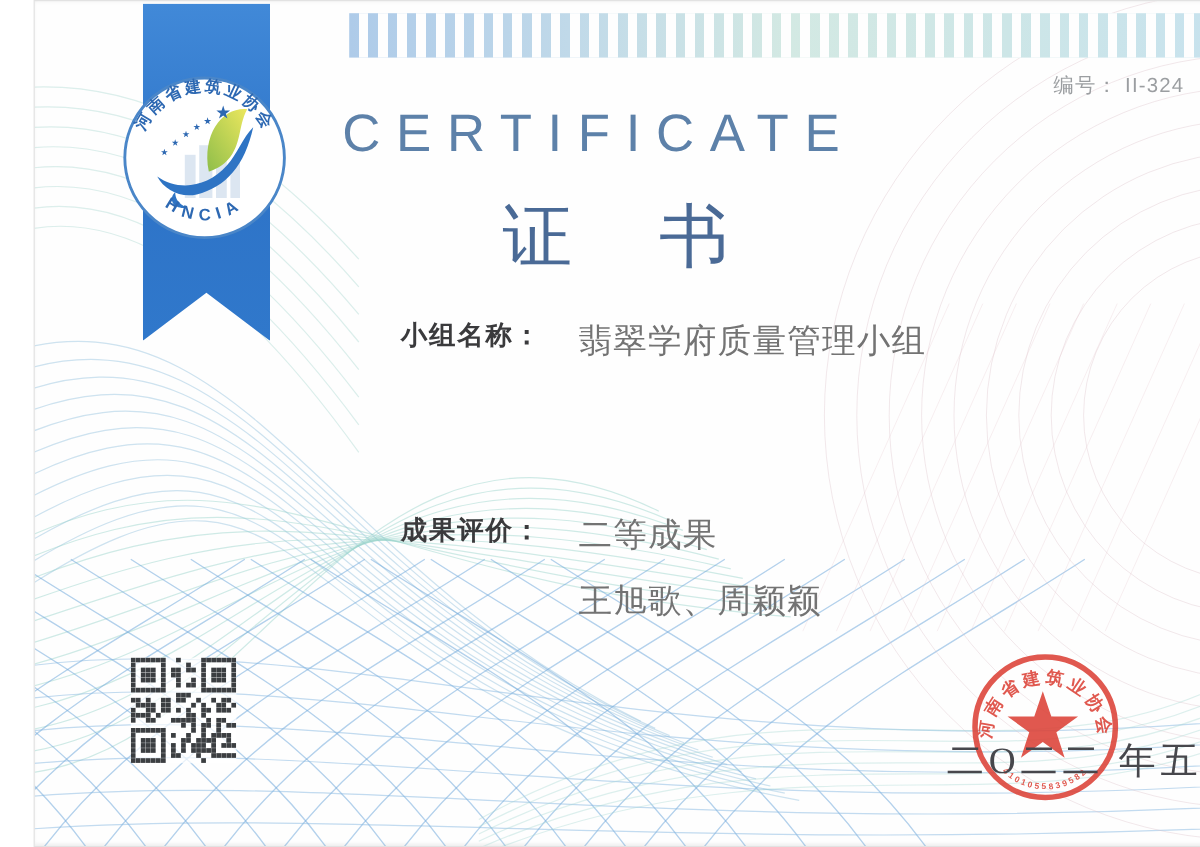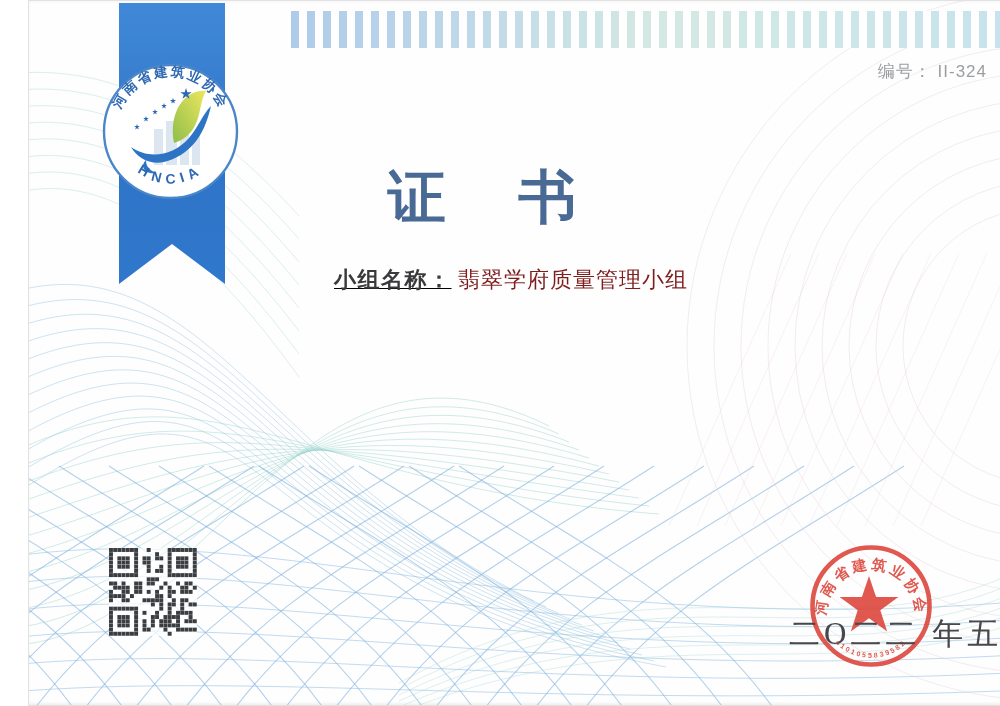--- a/index.html
+++ b/index.html
@@ -32,27 +32,27 @@
     background:linear-gradient(180deg,#4189d8 0%,#2e74c8 55%,#3078cb 100%);
     clip-path:polygon(0 0,100% 0,100% 100%,50% calc(100% - 40px),0 100%);
   }
   .logo-circle{position:absolute;left:73px;top:62px;width:137px;height:137px;}
   .title-en{
     position:absolute;left:240px;top:86px;width:460px;
     text-align:center;font-size:44px;font-weight:400;color:#5d81a9;
     letter-spacing:13px;white-space:nowrap;
   }
   .title-zh{
-    position:absolute;left:223px;top:158px;width:460px;
+    position:absolute;left:254px;top:158px;width:460px;
     text-align:center;font-family:"Liberation Serif",serif;
-    font-size:58px;font-weight:bold;color:#4a6a96;word-spacing:58px;white-space:nowrap;
-  }
-  .row{position:absolute;left:305px;white-space:nowrap;text-decoration:underline;}
+    font-size:58px;font-weight:normal;color:#4a6a96;word-spacing:58px;white-space:nowrap;
+  }
+  .row{position:absolute;left:305px;white-space:nowrap;}
   .flabel{font-weight:bold;color:#3a3a3c;font-size:22px;letter-spacing:1.5px;}
-  .fvalue{position:absolute;left:124px;top:0;color:#7f1d1d;font-size:22px;letter-spacing:1px;}
+  .fvalue{position:absolute;left:148px;top:0;color:#737373;font-size:28px;letter-spacing:1px;}
   .fvalue .vline{display:block;line-height:28px;}
   .qr{position:absolute;left:80px;top:547px;width:88px;height:88px;background:rgba(255,255,255,.72);}
   .seal{position:absolute;left:778px;top:541px;width:128px;height:128px;opacity:.88;}
   .date{
     position:absolute;left:760px;top:612px;z-index:5;
     font-family:"Liberation Serif",serif;font-size:31px;color:#47474c;
     letter-spacing:4px;white-space:nowrap;
   }
 </style>
 </head>
@@ -194,28 +194,34 @@
       <use href="#starP" transform="translate(84,31) scale(6)"></use>
     </g>
     <text font-size="13.5" font-weight="bold" fill="#2d68b2" letter-spacing="2.5" font-family="Liberation Sans, sans-serif">
       <textPath href="#logoArcTop" startOffset="50%" text-anchor="middle">河南省建筑业协会</textPath>
     </text>
     <text font-size="14" font-weight="bold" fill="#2d68b2" letter-spacing="5.5" font-family="Liberation Sans, sans-serif">
       <textPath href="#logoArcBot" startOffset="50%" text-anchor="middle">HNCIA</textPath>
     </text>
   </svg>
 
+  <div class="title-en">CERTIFICATE</div>
   <div class="title-zh">证 书</div>
 
   <div class="row" style="top:264px">
     <span class="flabel">小组名称：</span>
     <span class="fvalue">翡翠学府质量管理小组</span>
   </div>
+  <div class="row" style="top:426px">
+    <span class="flabel">成果评价：</span>
+    <span class="fvalue">二等成果</span>
+  </div>
   <div class="row" style="top:486px">
     <span class="fvalue">
+      <span class="vline">王旭歌、周颖颖</span>
     </span>
   </div>
 
   <svg class="qr" id="qr-svg" viewBox="0 0 88 88">
       <g fill="#3b3e41">
         <rect x="0.00" y="0.00" width="3.94" height="3.94"></rect>
         <rect x="4.19" y="0.00" width="3.94" height="3.94"></rect>
         <rect x="8.38" y="0.00" width="3.94" height="3.94"></rect>
         <rect x="12.57" y="0.00" width="3.94" height="3.94"></rect>
         <rect x="16.76" y="0.00" width="3.94" height="3.94"></rect>

